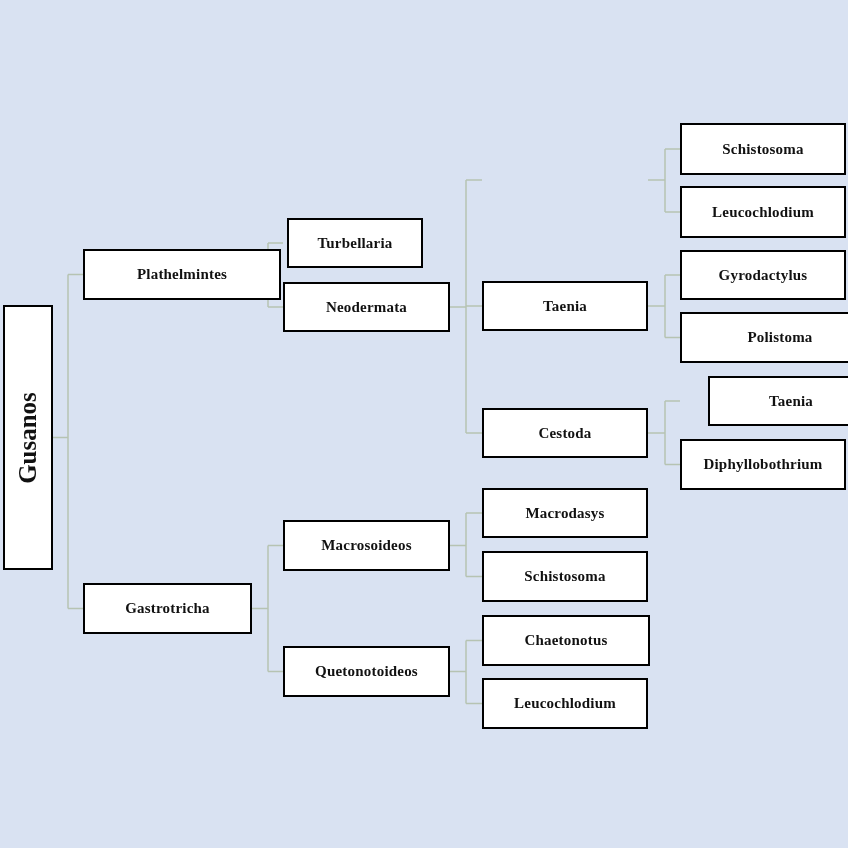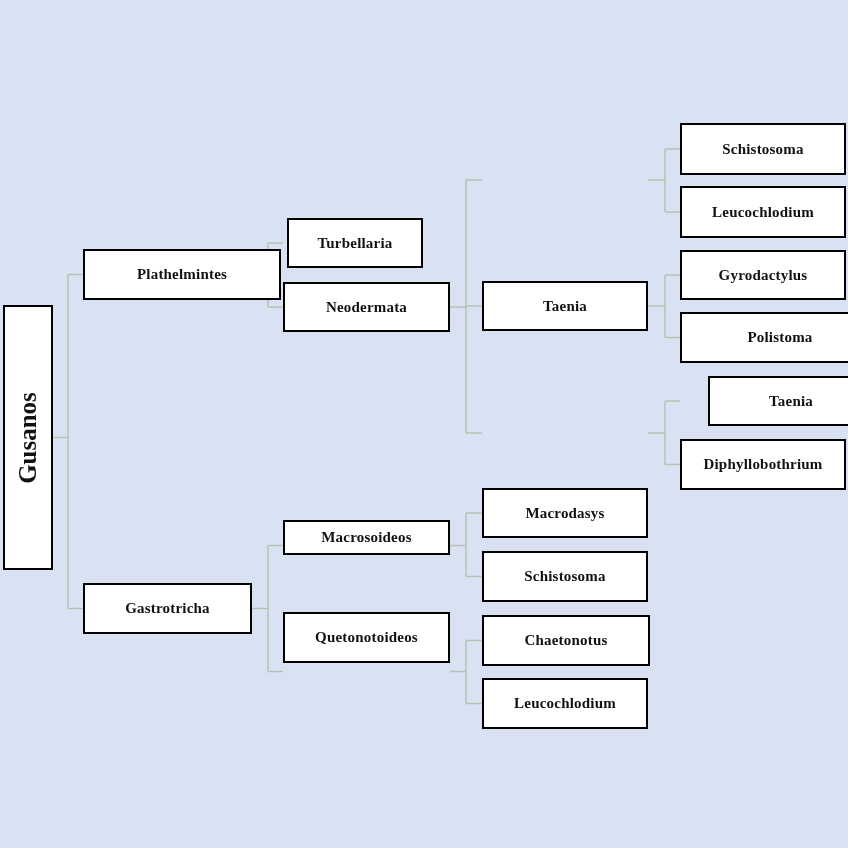--- a/index.html
+++ b/index.html
@@ -89,29 +89,32 @@
   <div class="node" style="left:83px;top:583px;width:169px;height:51px">
     <span class="lbl">Gastrotricha</span>
   </div>
 
   <div class="node" style="left:287px;top:218px;width:136px;height:50px">
     <span class="lbl">Turbellaria</span>
   </div>
   <div class="node" style="left:283px;top:282px;width:167px;height:50px">
     <span class="lbl">Neodermata</span>
   </div>
-  <div class="node" style="left:283px;top:520px;width:167px;height:35px">
+  <div class="node" style="left:283px;top:520px;width:167px;height:51px">
     <span class="lbl">Macrosoideos</span>
   </div>
-  <div class="node" style="left:283px;top:612px;width:167px;height:51px">
+  <div class="node" style="left:283px;top:646px;width:167px;height:51px">
     <span class="lbl">Quetonotoideos</span>
   </div>
 
   <div class="node" style="left:482px;top:281px;width:166px;height:50px">
     <span class="lbl">Taenia</span>
+  </div>
+  <div class="node" style="left:482px;top:408px;width:166px;height:50px">
+    <span class="lbl">Cestoda</span>
   </div>
   <div class="node" style="left:482px;top:488px;width:166px;height:50px">
     <span class="lbl">Macrodasys</span>
   </div>
   <div class="node" style="left:482px;top:551px;width:166px;height:51px">
     <span class="lbl">Schistosoma</span>
   </div>
   <div class="node" style="left:482px;top:615px;width:168px;height:51px">
     <span class="lbl">Chaetonotus</span>
   </div>

